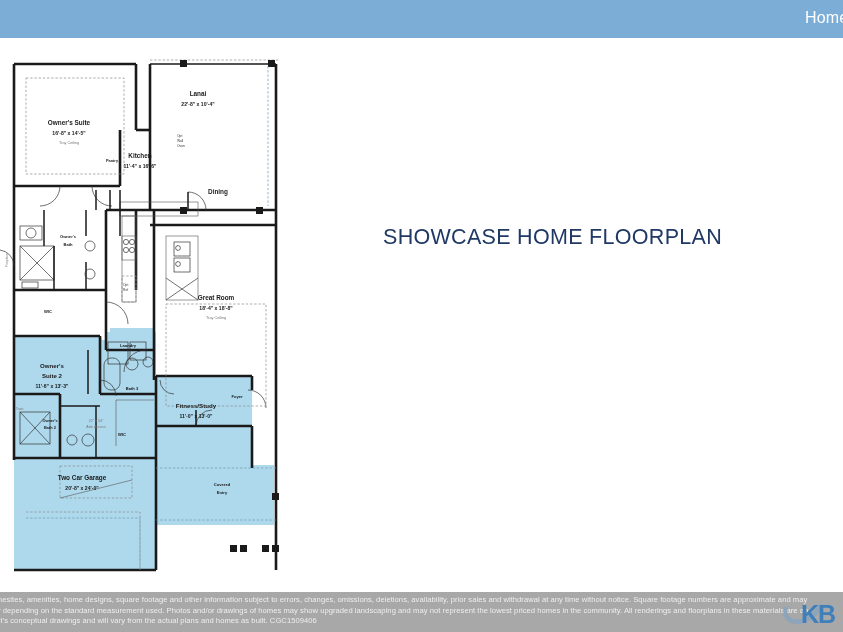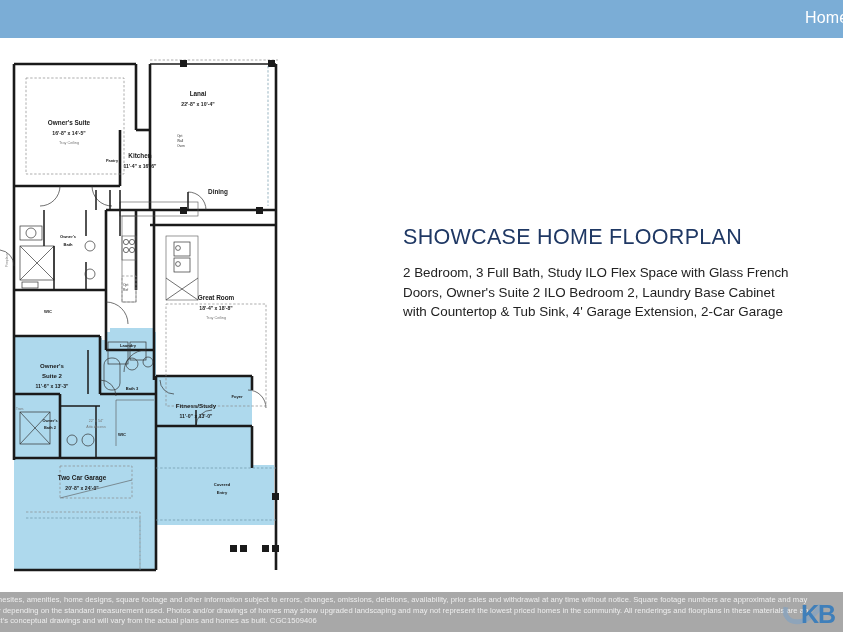--- a/index.html
+++ b/index.html
@@ -12,21 +12,21 @@
   #header-bar{
     position:absolute;left:0;top:0;width:843px;height:38px;
     background:#7badd6;
   }
   #header-title{
     position:absolute;right:0;top:9px;
     color:#ffffff;font-size:16px;letter-spacing:.2px;white-space:nowrap;
     padding-right:0;transform:translateX(22px);
   }
   
-  #info-panel{position:absolute;left:403px;top:225px;width:410px;}
+  #info-panel{position:absolute;left:383px;top:225px;width:410px;}
   #plan-heading{
     color:#1f3864;font-size:21.5px;letter-spacing:.3px;white-space:nowrap;
     font-weight:400;margin:0;
   }
   #plan-name{
     color:#1f3864;font-size:15.5px;letter-spacing:.6px;margin:17px 0 0 0;font-weight:400;
   }
   #plan-desc{
     color:#222222;font-size:13.4px;line-height:19.5px;margin:13px 0 0 0;width:398px;
   }
@@ -306,20 +306,19 @@
 
     <text class="rtiny" x="16" y="360" style="font-size:3px;fill:#777">Trans</text>
 
     <text class="rlabel rsub" x="0" y="0" transform="translate(8,210) rotate(-90)" style="font-size:3.4px">Fireplace</text>
   </g>
 </svg>
 </div>
 
 <div id="info-panel">
   <h1 id="plan-heading">SHOWCASE HOME FLOORPLAN</h1>
-  <p id="plan-desc">2 Bedroom, 3 Full Bath, Study ILO Flex Space with Glass French Doors, Owner's Suite 2 ILO Bedroom 2, Laundry Base Cabinet with Countertop &amp; Tub Sink, 4' Garage Extension, 2-Car Garage</p>
 </div>
 
 <div id="footer">
   <div id="footer-text">Homesites, amenities, home designs, square footage and other information subject to errors, changes, omissions, deletions, availability, prior sales and withdrawal at any time without notice. Square footage numbers are approximate and may vary depending on the standard measurement used. Photos and/or drawings of homes may show upgraded landscaping and may not represent the lowest priced homes in the community. All renderings and floorplans in these materials are an artist's conceptual drawings and will vary from the actual plans and homes as built. CGC1509406</div>
   <div id="kb-swoosh"></div>
   <div id="kb-logo">KB</div>
 </div>
 
 </body></html>

